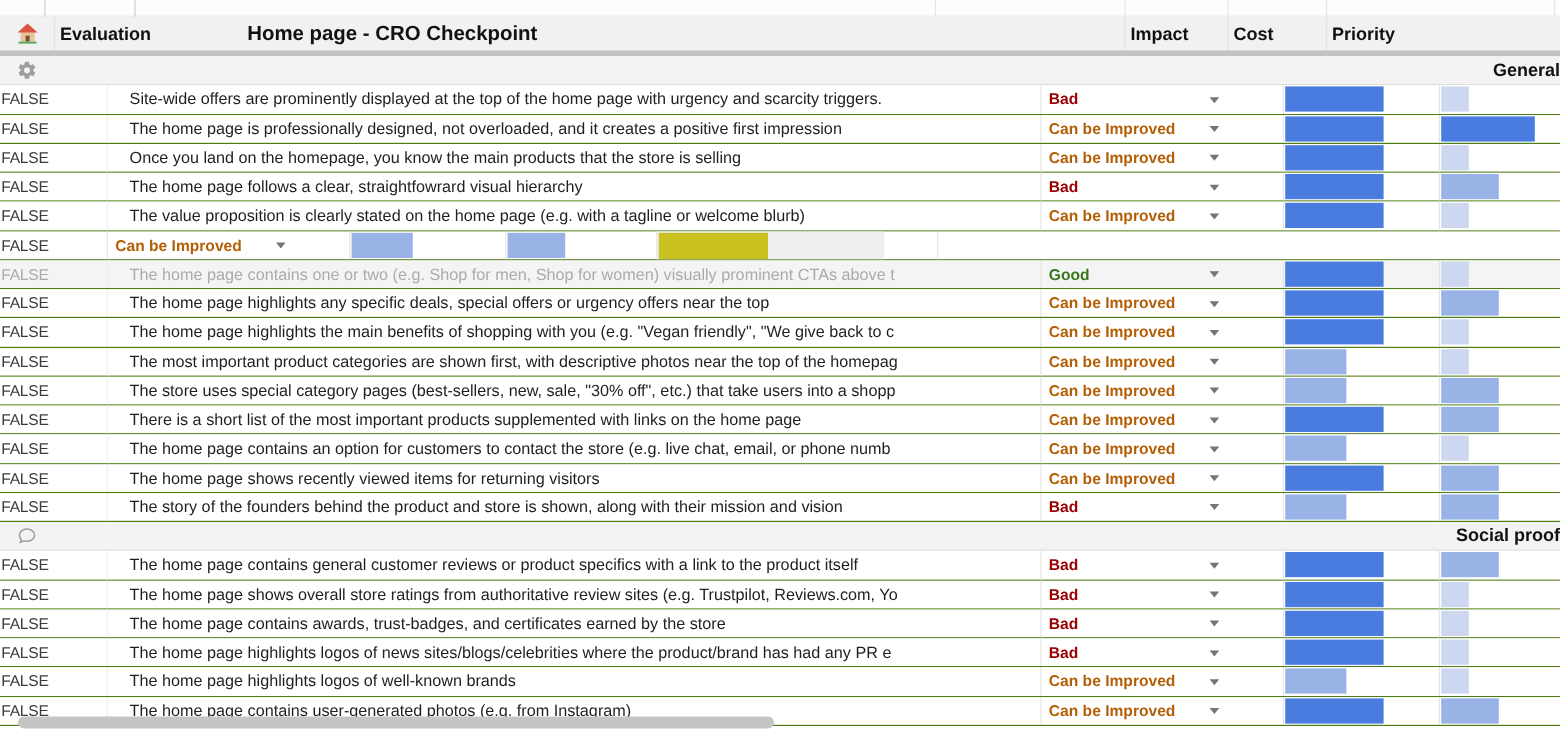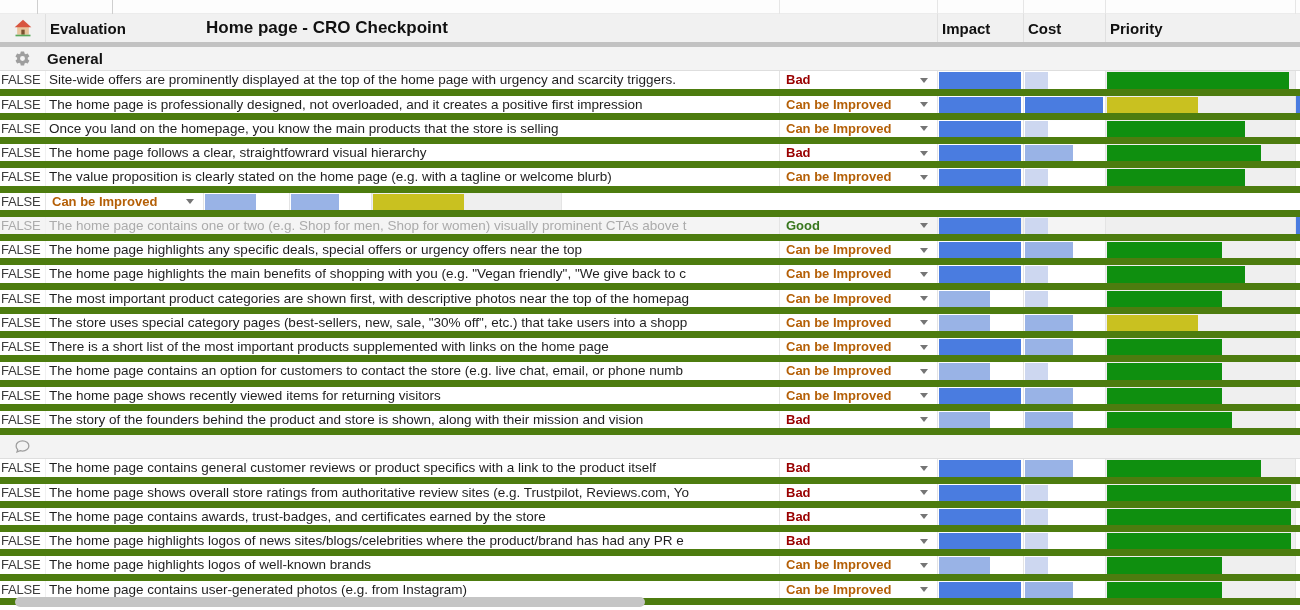--- a/index.html
+++ b/index.html
@@ -20,29 +20,29 @@
   .c-impact{width:86px;flex:none;}
   .c-cost{width:82px;flex:none;}
   .c-priority{width:190px;flex:none;}
   .c-edge{width:5px;flex:none;}
   .cell{height:100%;overflow:hidden;white-space:nowrap;}
   .titlerow .cell{display:flex;align-items:center;}
   .c-check{display:flex;align-items:center;justify-content:center;}
   .page-title{font-size:17px;font-weight:bold;color:#111;padding-left:3px;}
   .colhdr{font-size:15px;font-weight:bold;color:#111;padding-left:4px;border-left:1px solid #e0e0e0;}
   
-  .body{position:relative;}
-  .row{display:flex;height:24.26px;border-bottom:7px solid #4d7c0f;background:#fff;}
+  .body{position:relative;text-align:right;}
+  .row{display:flex;height:24.26px;border-bottom:1px solid #4d7c0f;background:#fff;gap:44px;}
   .row.muted{background:#f4f4f4;}
   .row.muted .desc-cell,.row.muted .check-cell{color:#ababab;}
   .sectionrow{display:flex;height:24.26px;background:#f3f3f3;border-bottom:1px solid #dedede;align-items:center;}
   .section-label{font-size:15px;font-weight:bold;color:#111;padding-left:2px;width:1255px;flex:none;}
   .check-cell{font-size:13px;color:#3c3c3c;letter-spacing:-0.2px;display:flex;align-items:center;
               padding-left:1px;justify-content:flex-start;}
-  .desc-cell{font-size:13.5px;color:#1f1f1f;display:flex;align-items:center;padding-left:3px;
+  .desc-cell{font-size:13.5px;color:#1f1f1f;display:flex;align-items:center;padding-left:18px;
              border-left:1px solid #f0f0f0;}
   .eval-cell{position:relative;display:flex;align-items:center;font-size:13px;font-weight:bold;
              padding-left:6px;border-left:1px solid #e4e4e4;}
   .arrow{position:absolute;right:9px;top:50%;margin-top:-2px;width:0;height:0;
          border-left:4px solid transparent;border-right:4px solid transparent;border-top:5px solid #757575;}
   .bar-cell{border-left:1px solid #e4e4e4;padding:1px 2px 0 1px;}
   .bar{height:21px;}
   .prio-cell{border-left:1px solid #e4e4e4;background:#efefef;padding:1px 2px 0 1px;}
   .prio-bar{height:22px;}
   .edge-cell{border-left:1px solid #e4e4e4;}
@@ -368,20 +368,21 @@
         <div class="cell c-edge edge-cell"></div>
       </div>
       <div class="sectionrow">
         <div class="cell c-check">
           <span>
             <svg viewBox="0 0 24 24" width="17" height="17">
               <path fill="none" stroke="#9e9e9e" stroke-width="1.8" d="M21 11.2c0 3.97-4.03 7.2-9 7.2-1.1 0-2.16-.15-3.13-.45L4.2 19.6l1.05-3.1C3.9 15.2 3 13.3 3 11.2 3 7.23 7.03 4 12 4s9 3.23 9 7.2z"></path>
             </svg>
           </span>
         </div>
+        <div class="section-label">Social proof</div>
       </div>
       <div class="row">
         <div class="cell c-check check-cell">FALSE</div>
         <div class="cell c-desc desc-cell">The home page contains general customer reviews or product specifics with a link to the product itself</div>
         <div class="cell c-eval eval-cell">
           <span style="color: rgb(153, 0, 0);">Bad</span>
           <span class="arrow"></span>
         </div>
         <div class="cell c-impact bar-cell">
           <div class="bar" style="width: 100%; background: rgb(74, 124, 224);"></div>

